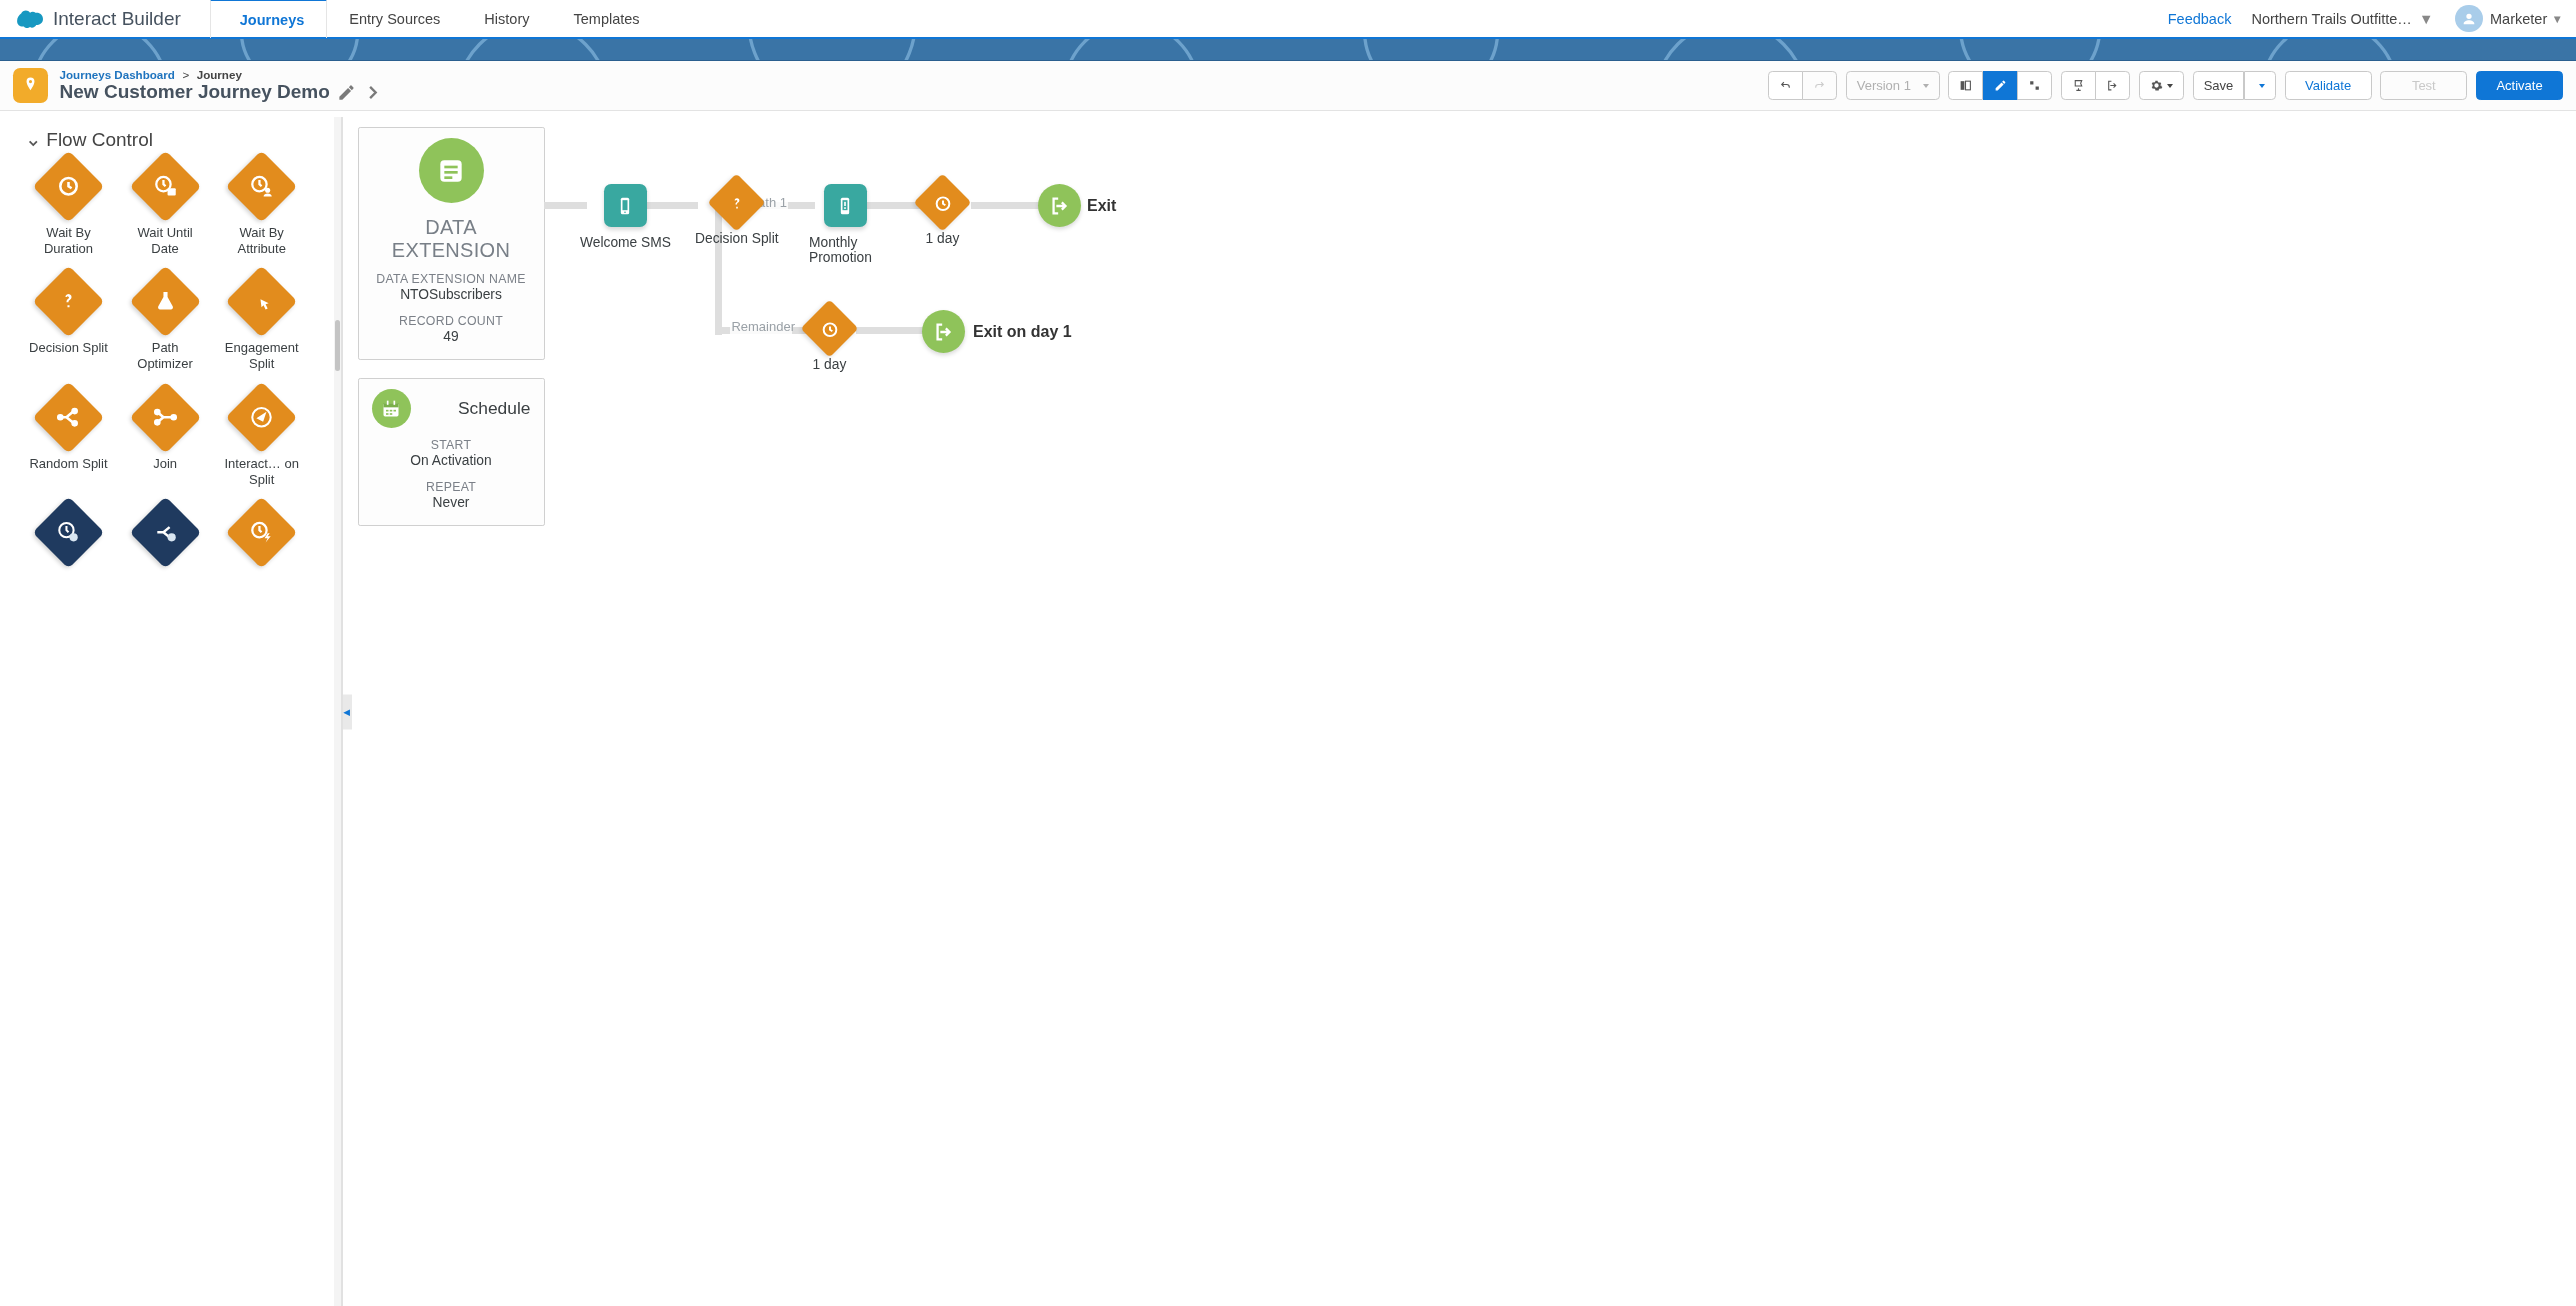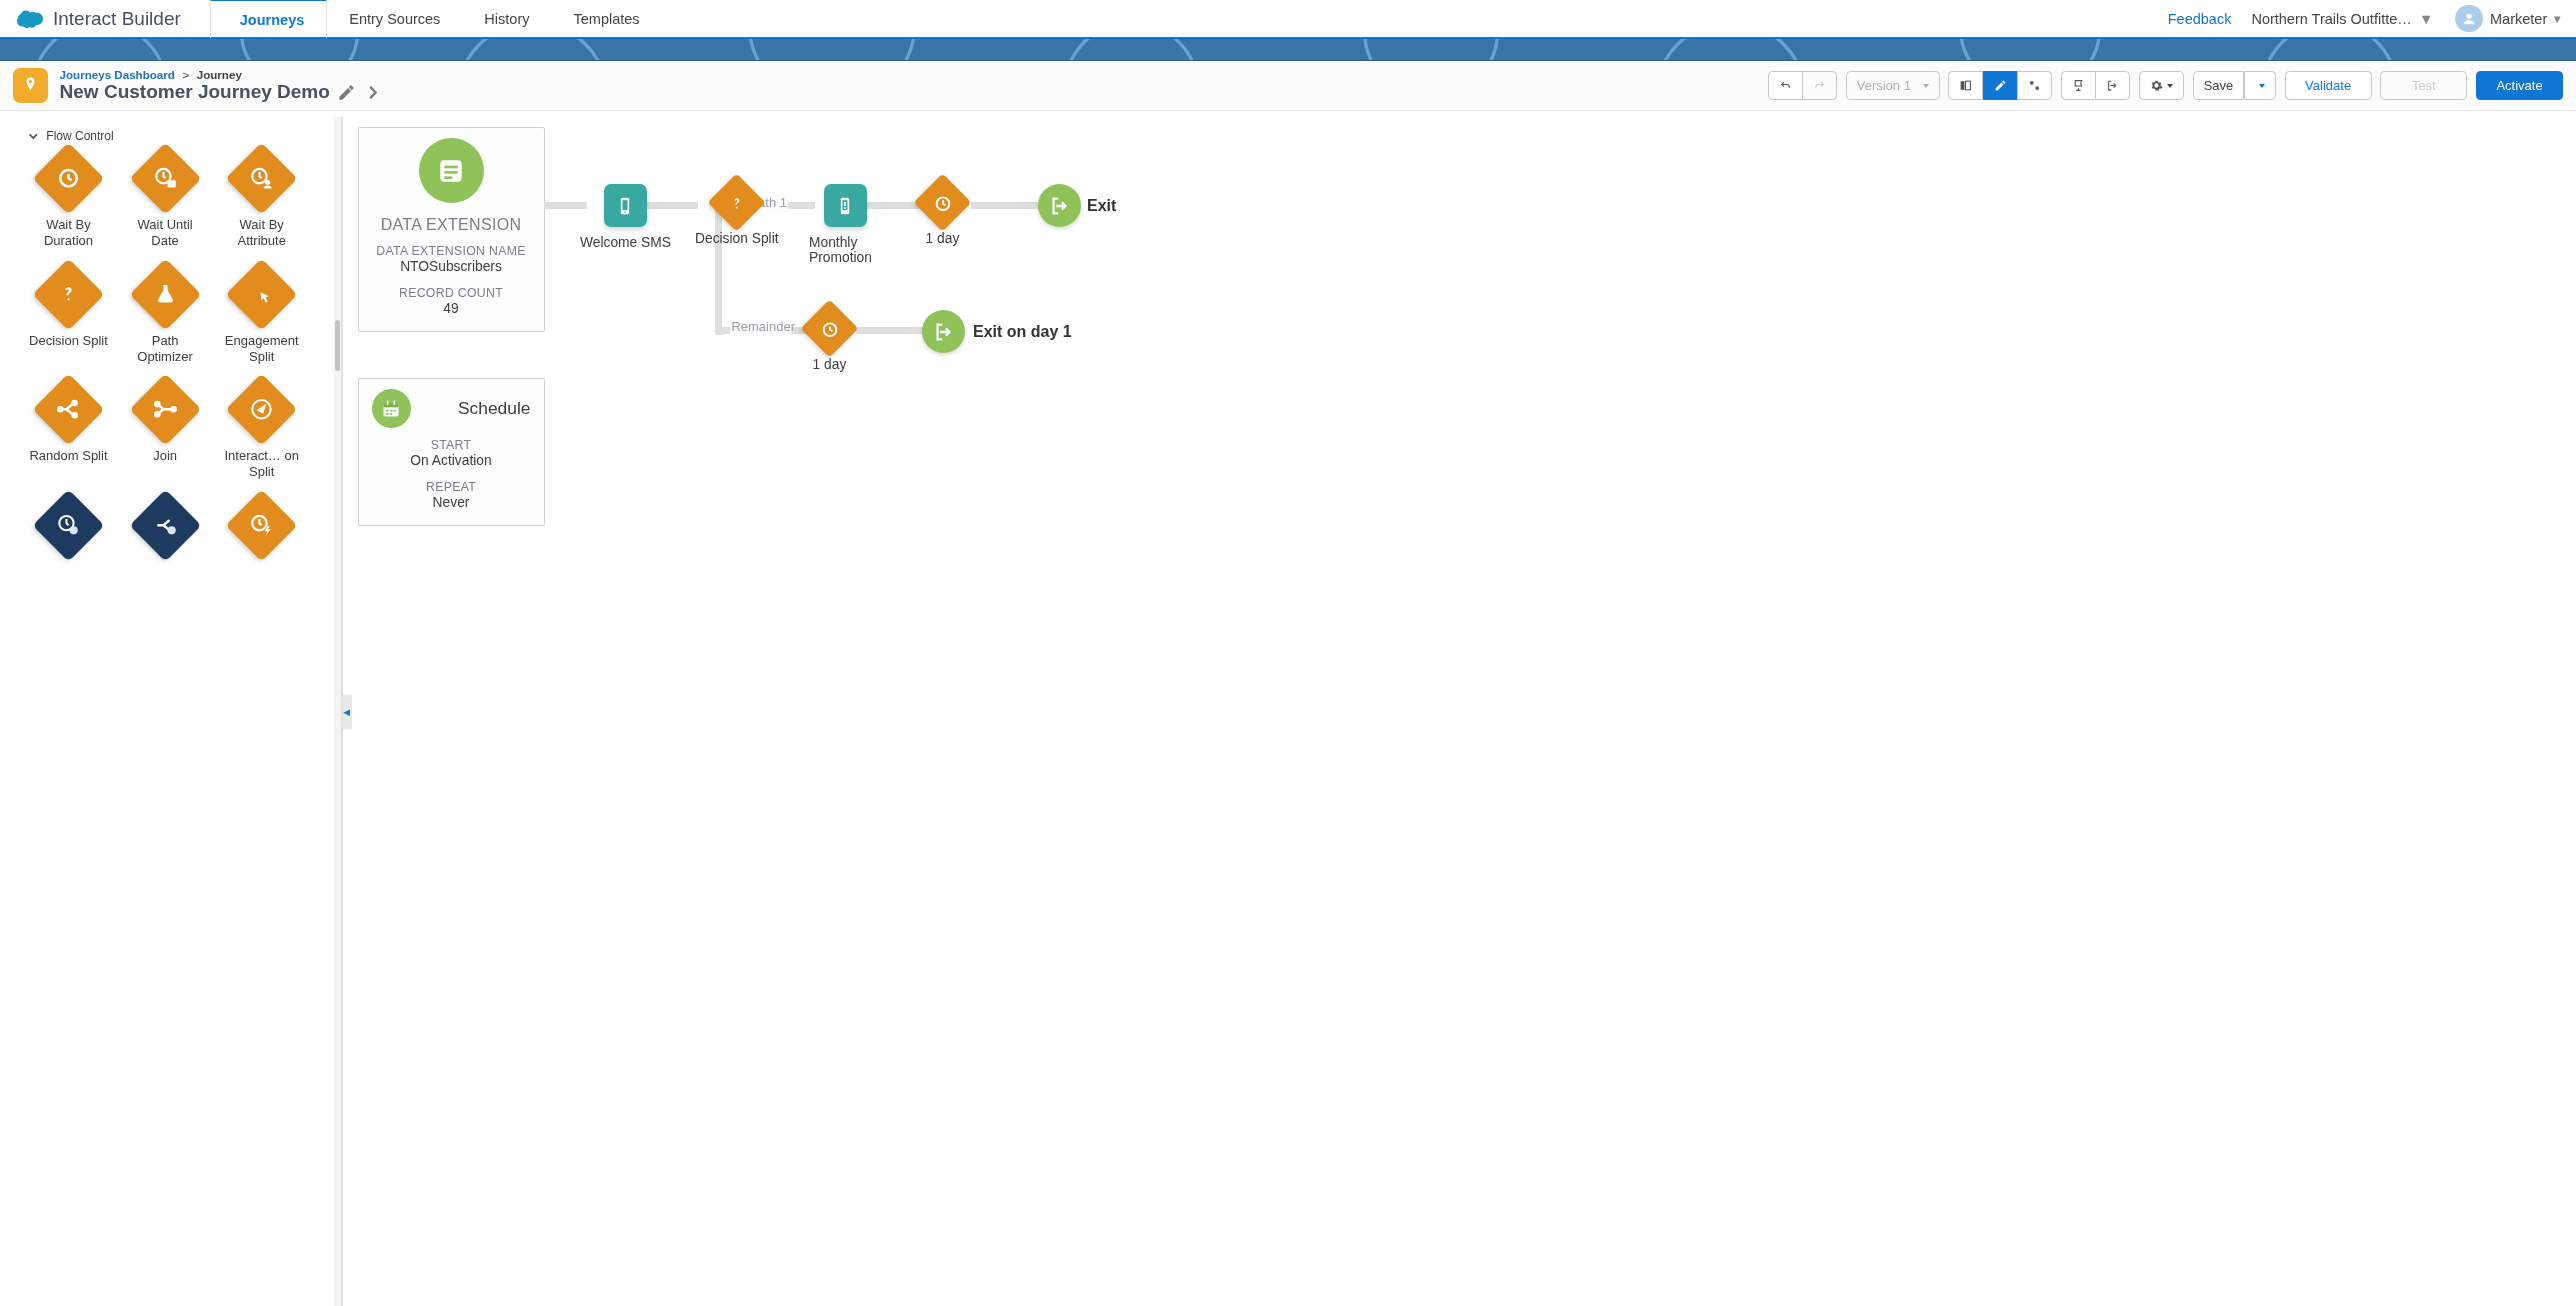--- a/index.html
+++ b/index.html
@@ -45,40 +45,40 @@
 .btn.primary2 { background: #0f76d6; color: #fff; border-color: #0f76d6; }
 .btn.blue-active { background: #0f76d6; color: #fff; border-color: #0f76d6; }
 .btn .ic { width: 13px; height: 13px; }
 .caret { width: 0; height: 0; border-left: 3.6px solid transparent; border-right: 3.6px solid transparent; border-top: 4.3px solid currentColor; margin-left: 4.3px; }
 
 
 .workspace { position: absolute; top: 117px; bottom: 0; left: 0; right: 0; display: flex; }
 .sidebar { width: 343px; border-right: 2.2px solid #e1e1e1; padding: 11.6px 10px 11.6px 26px; overflow: auto; position: relative; }
 .side-scroll { position: absolute; right: 0; top: 0; bottom: 0; width: 7.2px; background: #f4f4f4; }
 .side-scroll .thumb { position: absolute; top: 203px; left: 0.7px; width: 5.8px; height: 51px; background: #c4c4c4; border-radius: 2.9px; }
-.section-head { display: flex; align-items: flex-end; font-size: 12px; color: #444; cursor: pointer; margin-bottom: 10px; }
+.section-head { display: flex; align-items: flex-end; font-size: 19px; color: #444; cursor: pointer; margin-bottom: 10px; }
 .section-head .chev2 { width: 14.5px; height: 14.5px; margin-right: 5.8px; }
 
 .tool-grid { display: grid; grid-template-columns: repeat(3, 85px); column-gap: 11.6px; row-gap: 19px; }
 .tool { display: flex; flex-direction: column; align-items: center; cursor: grab; }
 .diamond { width: 51px; height: 51px; transform: rotate(45deg); background: #e28c1d; border-radius: 5.8px; display: flex; align-items: center; justify-content: center; box-shadow: 0 2.2px 4.3px rgba(0,0,0,.18); }
 .diamond.navy { background: #1f3a5f; }
 .diamond .inner { transform: rotate(-45deg); color: #fff; width: 24.6px; height: 24.6px; display: flex; align-items: center; justify-content: center; }
 .tool-label { margin-top: 13px; text-align: center; font-size: 13px; color: #3b4043; line-height: 1.25; min-height: 32px; }
 
 
 .canvas { flex: 1; position: relative; overflow: hidden; background: #fff; }
 .collapse-handle { position: absolute; left: -1.4px; top: 50%; transform: translateY(-50%); width: 10px; height: 35px; background: #e9e9e9; display: flex; align-items: center; justify-content: center; color: #0f76d6; font-size: 8.7px; cursor: pointer; }
 
 .card { position: absolute; border: 0.7px solid #d0d0d0; border-radius: 2.2px; background: #fdfdfd; padding: 10px 13px 14.5px; }
 .card.de { left: 14.5px; top: 10px; width: 187px; text-align: center; }
 .circle { width: 65px; height: 65px; border-radius: 50%; display: flex; align-items: center; justify-content: center; margin: 0 auto 13px; }
 .circle.green { background: #8fc35a; }
 .circle.sm { width: 39px; height: 39px; margin: 0 10px 0 0; }
-.card-title { color: #787f87; font-size: 16px; letter-spacing: 0.3px; margin-bottom: 10px; }
+.card-title { color: #787f87; font-size: 20px; letter-spacing: 0.3px; margin-bottom: 10px; }
 .field-label { color: #7b8088; font-size: 12.3px; letter-spacing: 0.3px; margin-top: 5.8px; }
 .field-value { color: #3b4043; font-size: 13.8px; margin-top: 1.4px; }
 
 .card.sched { left: 14.5px; top: 261px; width: 187px; }
 .sched-head { display: flex; align-items: center; margin-bottom: 10px; justify-content: space-between; }
 .sched-title { color: #3b4043; font-size: 17.4px; }
 
 .node { position: absolute; display: flex; flex-direction: column; align-items: center; }
 .sq { width: 43px; height: 43px; border-radius: 7.2px; display: flex; align-items: center; justify-content: center; color: #fff; box-shadow: 0 2.2px 4.3px rgba(0,0,0,.15); cursor: pointer; }
 .sq.teal { background: #39a8a0; }

